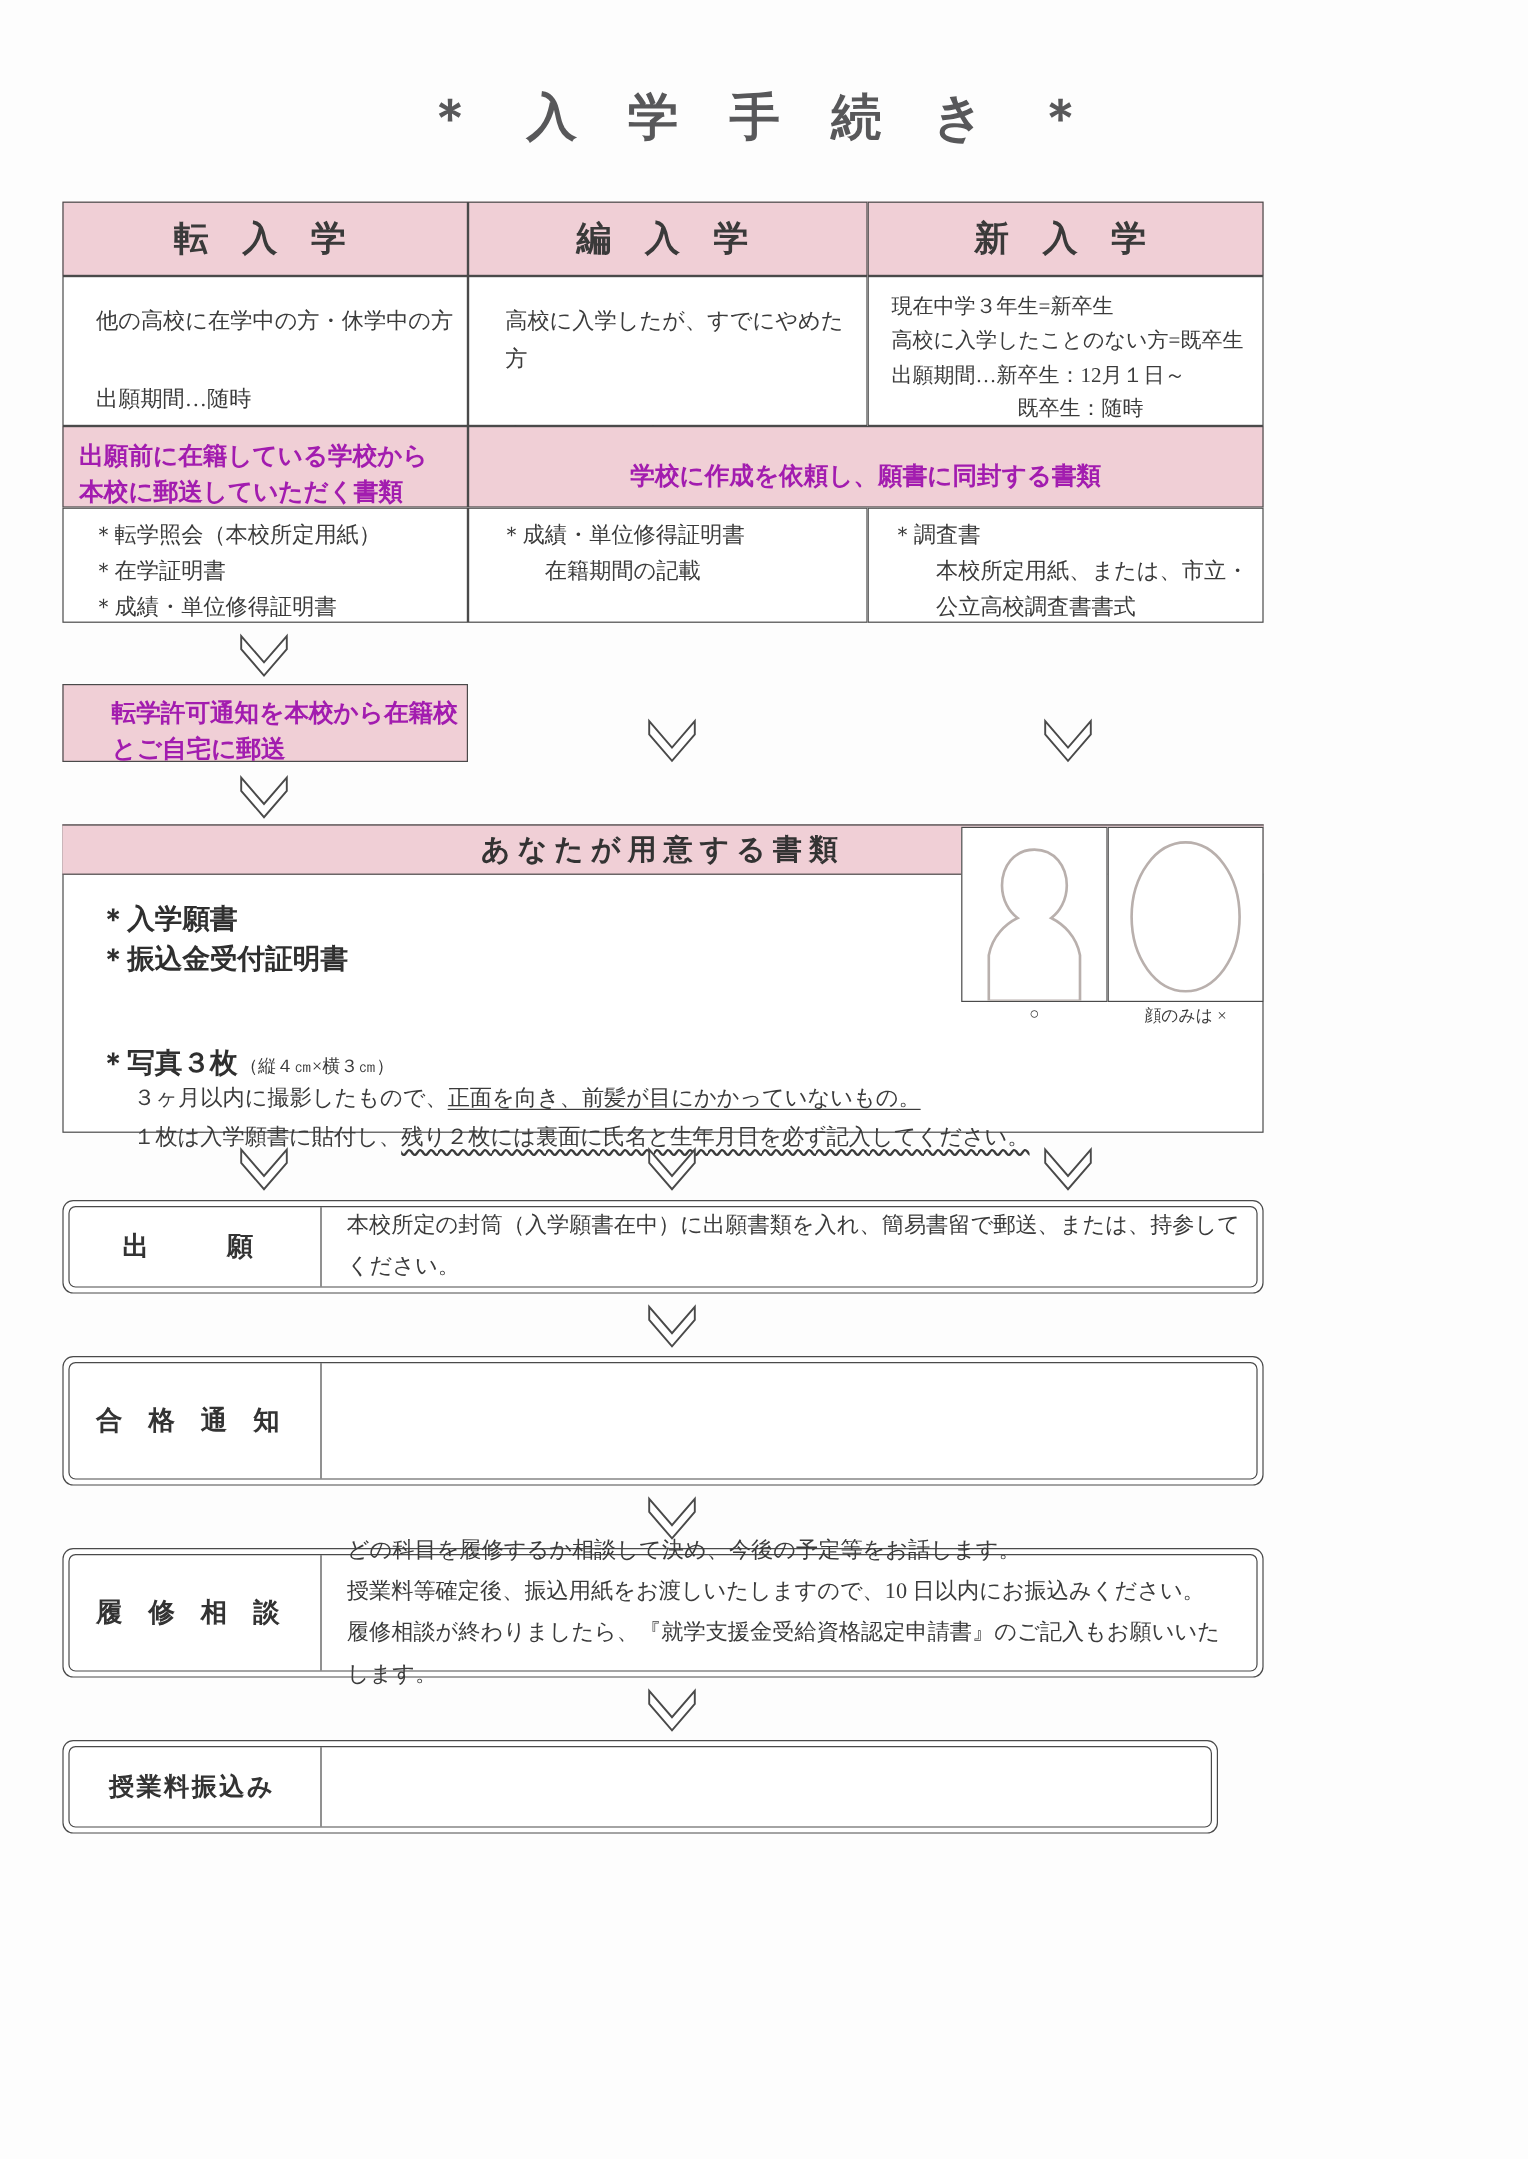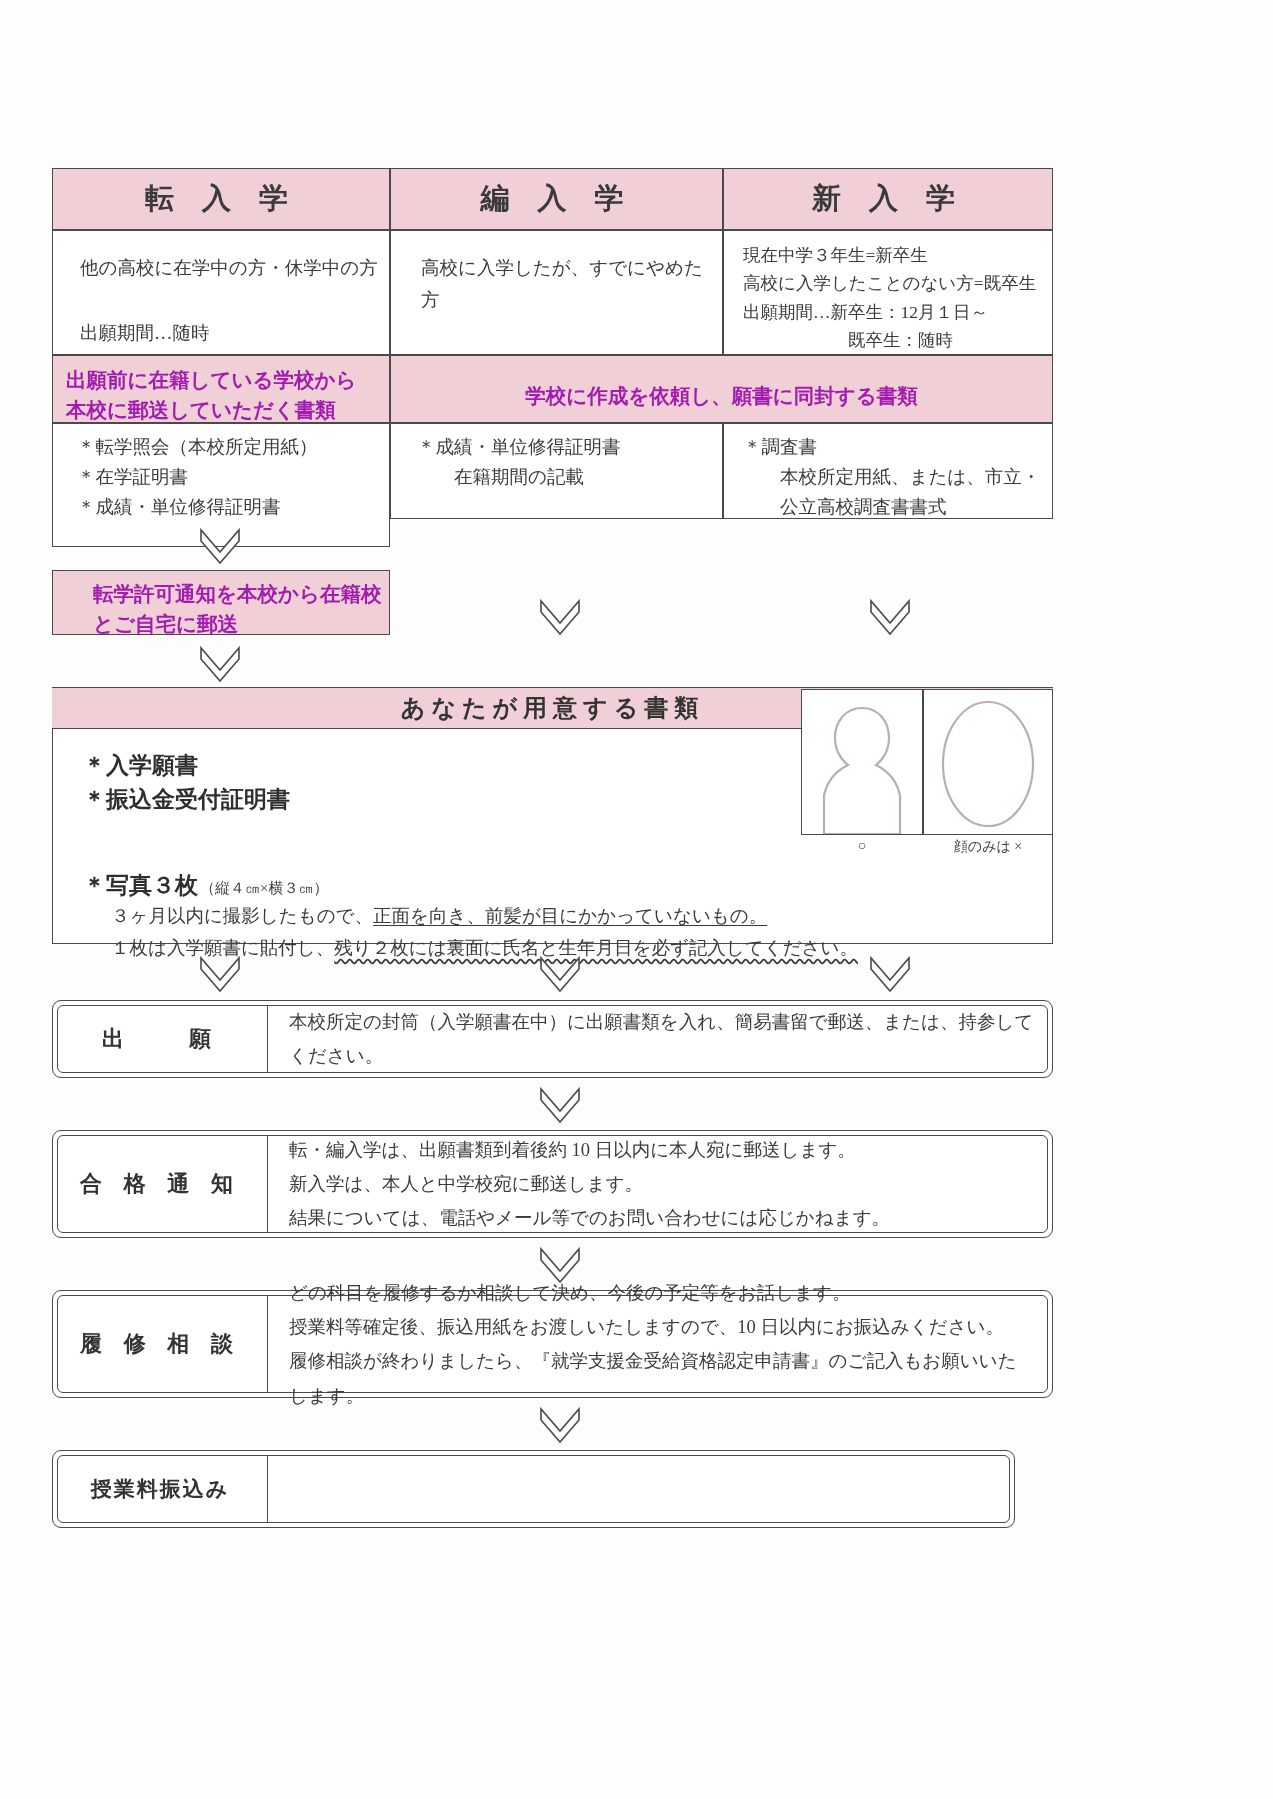--- a/index.html
+++ b/index.html
@@ -188,20 +188,21 @@
     color: #3b3b3b;
     white-space: pre-line;
     z-index: 2;
   }
 </style>
 </head>
 <body>
 
 <div class="page">
 
+  <div class="title">＊ 入 学 手 続 き ＊</div>
 
   <div class="pinkhdr ctr colhdr" style="left:52px; top:168px; width:338px; height:62px;">転 入 学</div>
   <div class="pinkhdr ctr colhdr" style="left:390px; top:168px; width:333px; height:62px;">編 入 学</div>
   <div class="pinkhdr ctr colhdr" style="left:723px; top:168px; width:330px; height:62px;">新 入 学</div>
 
   <div class="box" style="left:52px; top:230px; width:338px; height:125px;">
     <div class="cell-text" style="left:27px; top:21px; width:300px;">他の高校に在学中の方・休学中の方
 
 出願期間…随時</div>
   </div>
@@ -218,21 +219,21 @@
   </div>
 
   <div class="pinkhdr" style="left:52px; top:355px; width:338px; height:68px;">
     <div class="hdr-text" style="position:absolute; left:13px; top:10px; width:315px;">出願前に在籍している学校から
 本校に郵送していただく書類</div>
   </div>
   <div class="pinkhdr ctr" style="left:390px; top:355px; width:663px; height:68px;">
     <div class="hdr-text" style="text-align:center;margin-top:16px;">学校に作成を依頼し、願書に同封する書類</div>
   </div>
 
-  <div class="box" style="left:52px; top:423px; width:338px; height:124px;">
+  <div class="box" style="left:52px; top:423px; width:338px; height:96px;">
     <div class="cell-text" style="left:24px; top:9px; width:310px; line-height:1.62;">＊転学照会（本校所定用紙）
 ＊在学証明書
 ＊成績・単位修得証明書</div>
   </div>
   <div class="box" style="left:390px; top:423px; width:333px; height:96px;">
     <div class="cell-text" style="left:26px; top:9px; width:300px; line-height:1.62;">＊成績・単位修得証明書
 　　在籍期間の記載</div>
   </div>
   <div class="box" style="left:723px; top:423px; width:330px; height:96px;">
     <div class="cell-text" style="left:19px; top:9px; width:310px; line-height:1.62;">＊調査書
@@ -327,23 +328,20 @@
 
   <div class="arrow" style="left:538px; top:1086px;">
     <svg width="44" height="40" viewBox="0 0 44 40">
       <path d="M3 3 L3 14 L22 36 L41 14 L41 3 L22 25 Z" fill="#ffffff" stroke="#4a4a4a" stroke-width="1.6" stroke-linejoin="miter"></path>
     </svg>
   </div>
 
   <div class="steprow" style="left:52px; top:1130px; width:1001px; height:108px;">
     <div class="step-label">合 格 通 知</div>
     <div class="step-div"></div>
-    <div class="step-body">転・編入学は、出願書類到着後約 10 日以内に本人宛に郵送します。
-新入学は、本人と中学校宛に郵送します。
-結果については、電話やメール等でのお問い合わせには応じかねます。</div>
   </div>
 
   <div class="arrow" style="left:538px; top:1246px;">
     <svg width="44" height="40" viewBox="0 0 44 40">
       <path d="M3 3 L3 14 L22 36 L41 14 L41 3 L22 25 Z" fill="#ffffff" stroke="#4a4a4a" stroke-width="1.6" stroke-linejoin="miter"></path>
     </svg>
   </div>
 
   <div class="steprow" style="left:52px; top:1290px; width:1001px; height:108px;">
     <div class="step-label">履 修 相 談</div>

